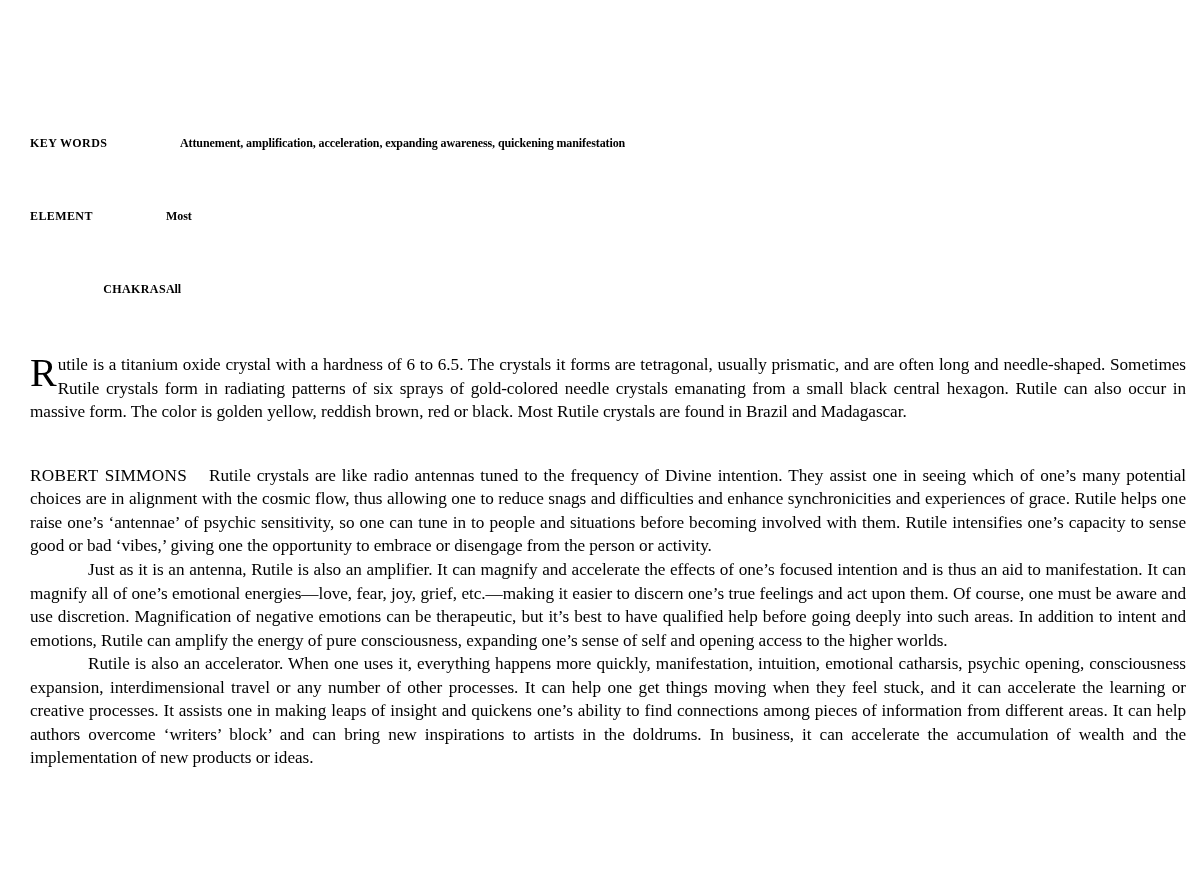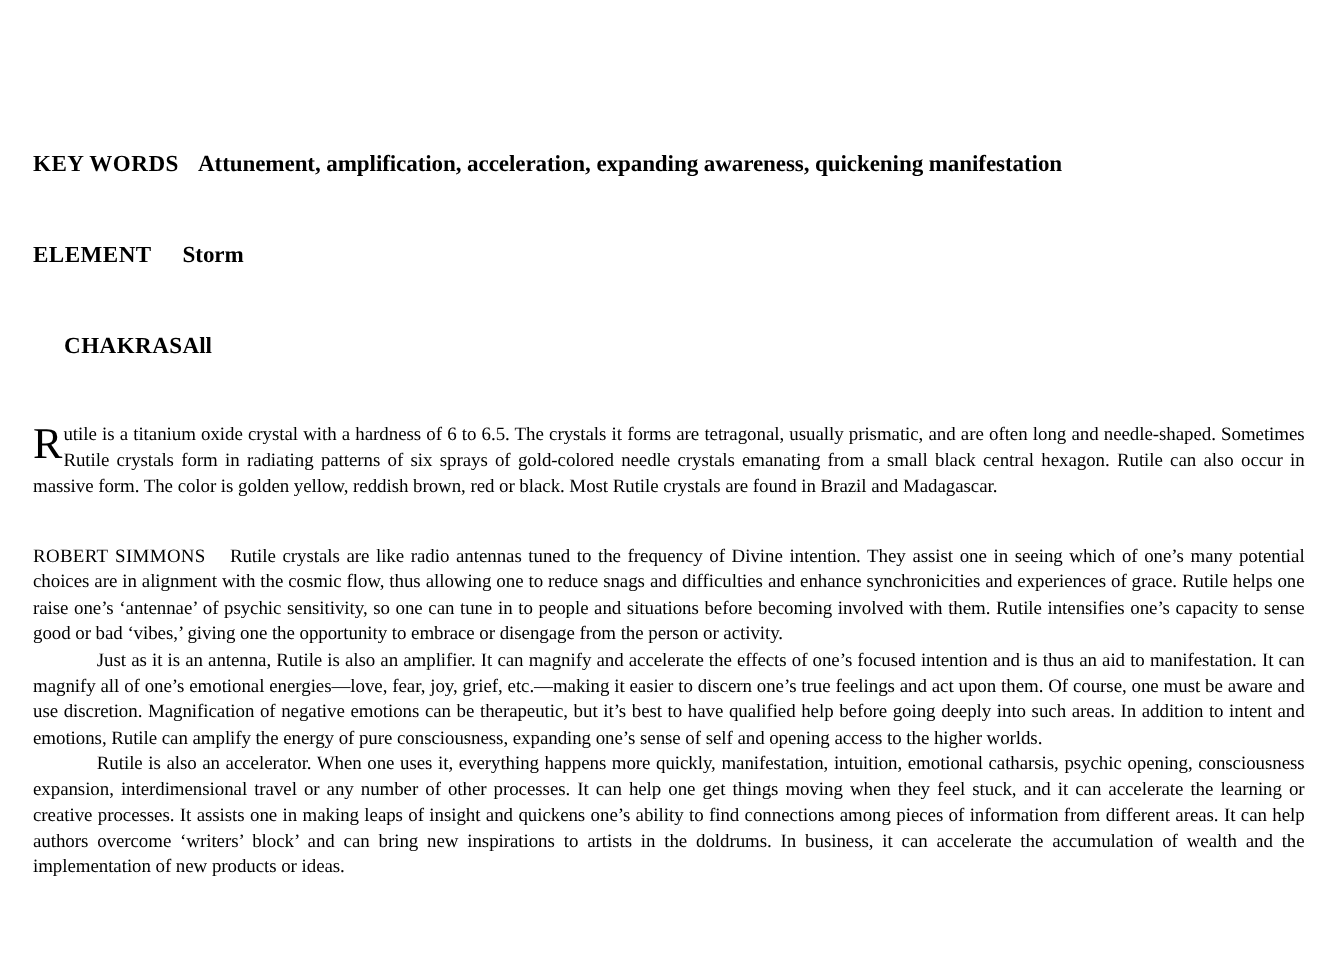--- a/index.html
+++ b/index.html
@@ -27,21 +27,21 @@
     font-size: 34px;
     letter-spacing: 0.5px;
     margin: 0 0 22px 0;
     line-height: 1.1;
   }
   .attr-row {
     display: flex;
     align-items: baseline;
     margin-bottom: 22px;
     font-weight: bold;
-    font-size: 21px;
+    font-size: 12px;
   }
   .attr-label {
     letter-spacing: 0.4px;
     white-space: nowrap;
   }
   .attr-label.kw { width: 150px; }
   .attr-label.el { width: 136px; }
   .attr-label.ch { width: 136px; text-align: right; }
   .attr-value {
     letter-spacing: -0.1px;
@@ -87,21 +87,21 @@
 <div class="page">
 
 
   <div class="attr-row">
     <span class="attr-label kw">KEY WORDS</span>
     <span class="attr-value">Attunement, amplification, acceleration, expanding awareness, quickening manifestation</span>
   </div>
 
   <div class="attr-row">
     <span class="attr-label el">ELEMENT</span>
-    <span class="attr-value">Storm</span>
+    <span class="attr-value">Most</span>
   </div>
 
   <div class="attr-row">
     <span class="attr-label ch">CHAKRAS</span>
     <span class="attr-value">All</span>
   </div>
 
   <div class="spacer-1"></div>
 
   <p class="body-para dropcap-para">

